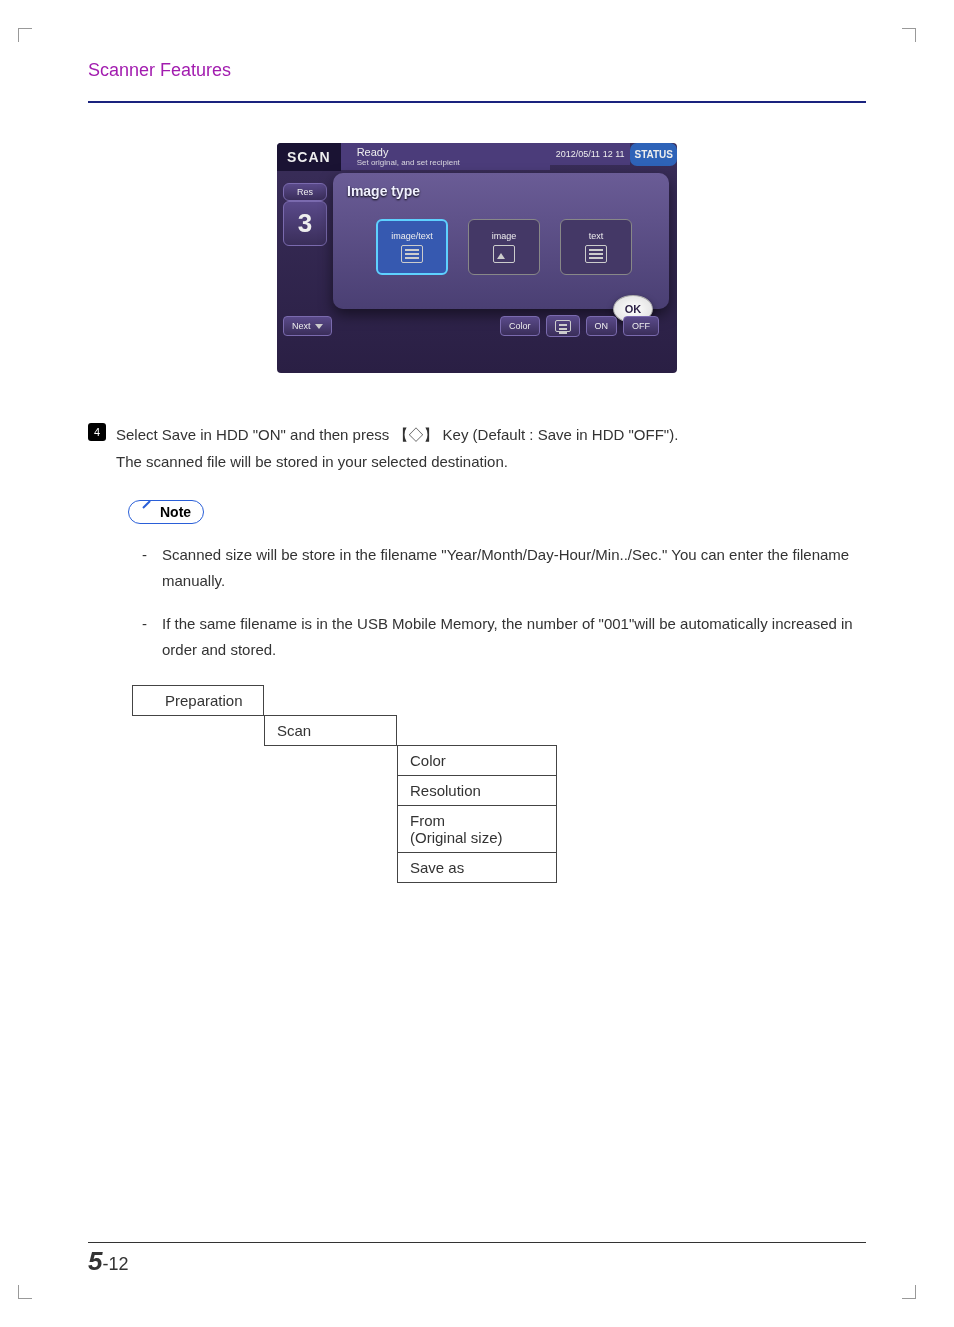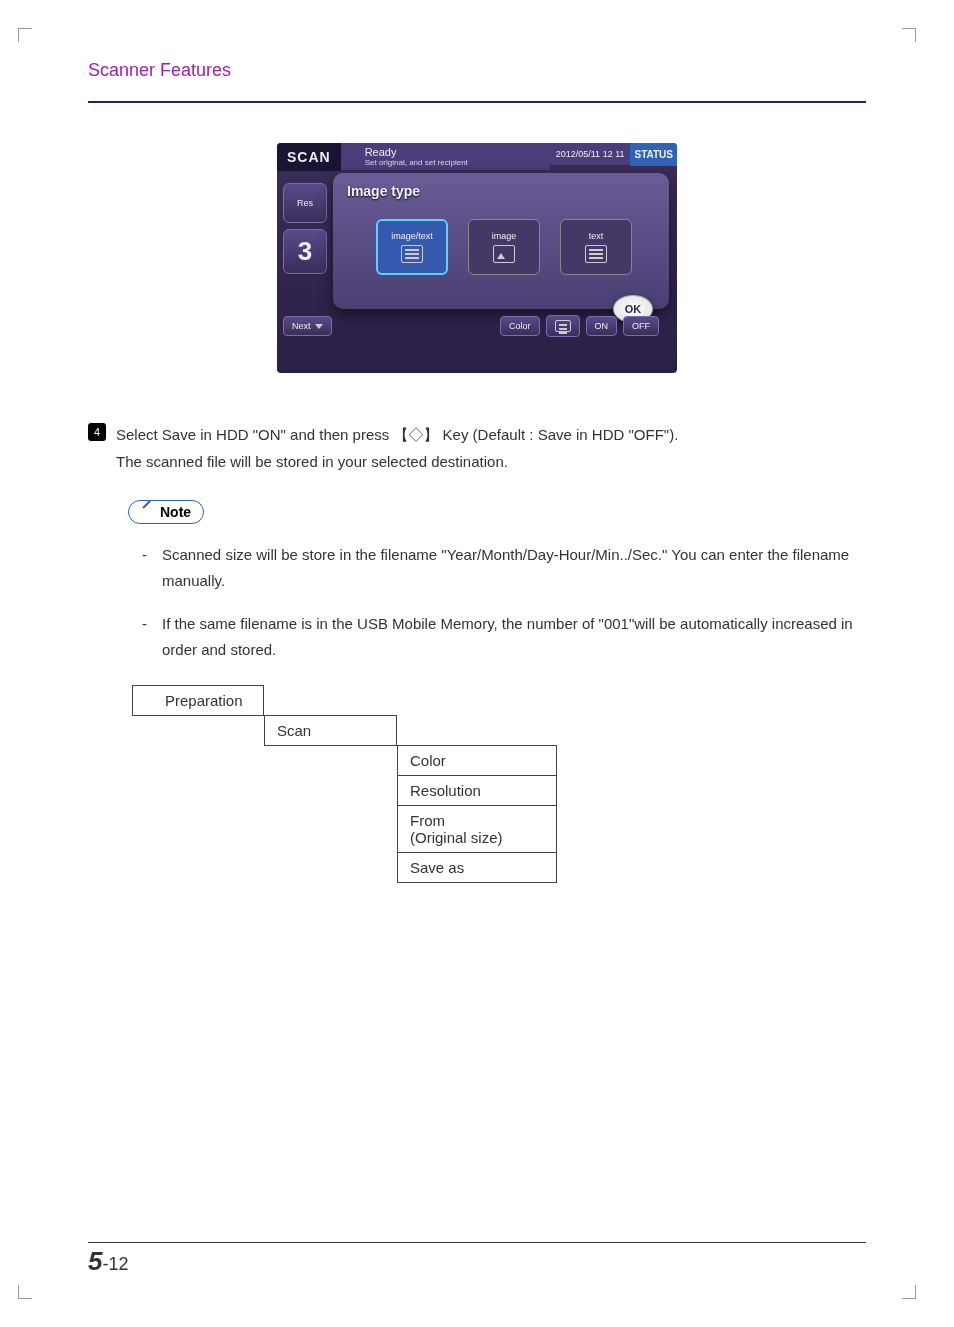--- a/index.html
+++ b/index.html
@@ -10,28 +10,28 @@
   .crop-bl { position: absolute; bottom: 28px; left: 18px; width: 14px; height: 14px; border-left: 1px solid #999; border-bottom: 1px solid #999; }
   .crop-br { position: absolute; bottom: 28px; right: 38px; width: 14px; height: 14px; border-right: 1px solid #999; border-bottom: 1px solid #999; }
   .header-title { color: #a21caf; font-size: 18px; margin-bottom: 20px; }
   .header-rule { border: none; border-top: 2px solid #1a237e; margin-bottom: 40px; }
   .step-circle-line { font-size: 15px; margin-bottom: 20px; }
   .circ { display: inline-block; border: 1px solid #333; border-radius: 50%; width: 16px; height: 16px; text-align: center; line-height: 14px; font-size: 11px; margin-right: 6px; }
   .screenshot-wrap { display: flex; justify-content: center; margin: 20px 0 50px 0; }
   .scr { width: 400px; height: 230px; background: linear-gradient(#3a2e5a,#2a1f44); border-radius: 4px; position: relative; overflow: hidden; color: #eee; font-size: 11px; }
   .scr-top { display: flex; align-items: flex-start; height: 30px; }
   .scr-scan { background:#1a1333; padding:6px 10px; font-size:14px; font-weight:bold; letter-spacing:1px; }
-  .scr-ready { flex:1; background:#4b3c7a; padding:3px 24px; font-size:10px; }
+  .scr-ready { flex:1; background:#4b3c7a; padding:3px 16px; font-size:10px; }
   .scr-ready .r1 { font-size:11px; }
   .scr-ready .r2 { font-size:8px; opacity:0.85; }
   .scr-date { background:#4b3c7a; padding:6px 6px; font-size:9px; }
-  .scr-status { background:#2e63b8; padding:6px 4px; font-size:10px; font-weight:bold; }
+  .scr-status { background:#2e63b8; padding:6px 4px; font-size:10px; font-weight:bold;border-radius:7px; }
   .scr-body { position:relative; height:170px; }
   .left-col { position:absolute; left:6px; top:10px; width:44px; }
-  .left-btn { background:linear-gradient(#5a4a8a,#3a2e5a); border:1px solid #7a6aae; border-radius:6px; text-align:center; padding:14px 0; font-size:9px; margin-bottom:6px; }
+  .left-btn { background:linear-gradient(#5a4a8a,#3a2e5a); border:1px solid #7a6aae; border-radius:6px; text-align:center; padding:3px 0; font-size:9px; }
   .left-num { background:linear-gradient(#5a4a8a,#3a2e5a); border:1px solid #7a6aae; border-radius:6px; text-align:center; font-size:26px; padding:6px 0; font-weight:bold; }
   .popup { position:absolute; left:56px; top:0; right:8px; bottom:34px; background:linear-gradient(#6a5c96,#4a3f73); border-radius:10px; box-shadow:0 6px 14px rgba(0,0,0,0.5); padding:10px 14px; }
   .popup-title { color:#f0f0ff; font-size:14px; font-weight:bold; text-shadow:0 1px 2px #000; margin-bottom:20px; }
   .opt-row { display:flex; gap:20px; justify-content:center; padding-left:6px; }
   .opt { width:72px; height:56px; border:1px solid #888; border-radius:6px; background:#443866; display:flex; flex-direction:column; align-items:center; justify-content:center; font-size:9px; gap:4px; }
   .opt.sel { border:2px solid #5ed1ff; background:#3659b0; }
   .ico-box { width:22px; height:18px; border:1px solid #ccc; border-radius:2px; position:relative; }
   .ico-lines::before { content:""; position:absolute; left:3px; right:3px; top:3px; height:2px; background:#ccc; box-shadow:0 4px 0 #ccc,0 8px 0 #ccc; }
   .ico-pic::before { content:""; position:absolute; left:3px; bottom:3px; width:8px; height:6px; background:#ccc; clip-path:polygon(0 100%,50% 0,100% 100%); }
   .ok-btn { position:absolute; right:16px; bottom:-14px; width:40px; height:28px; background:radial-gradient(#fff,#dcdcdc); border:1px solid #aaa; border-radius:50%; color:#2a1f44; font-weight:bold; font-size:11px; display:flex; align-items:center; justify-content:center; box-shadow:0 3px 6px rgba(0,0,0,0.5); }

